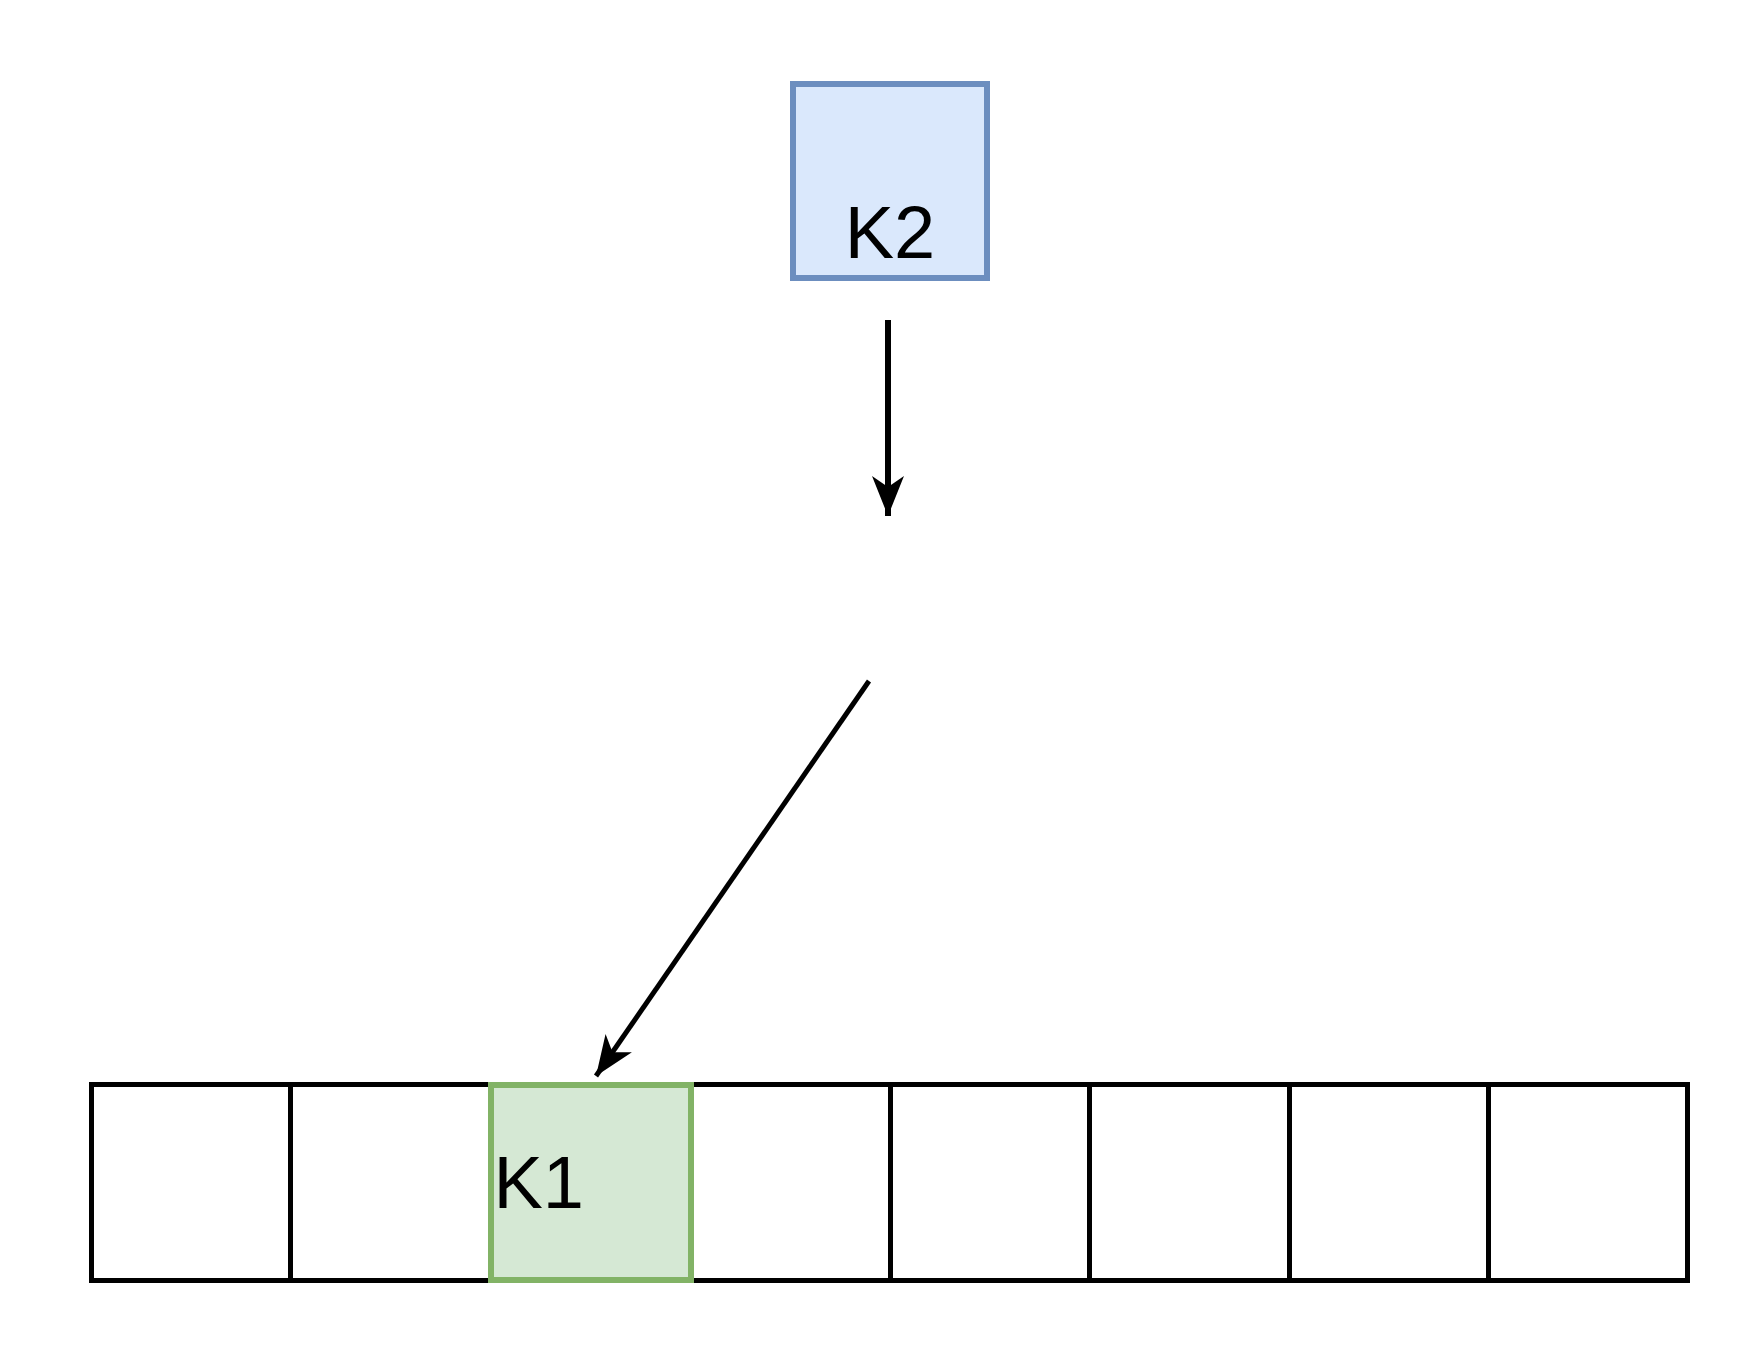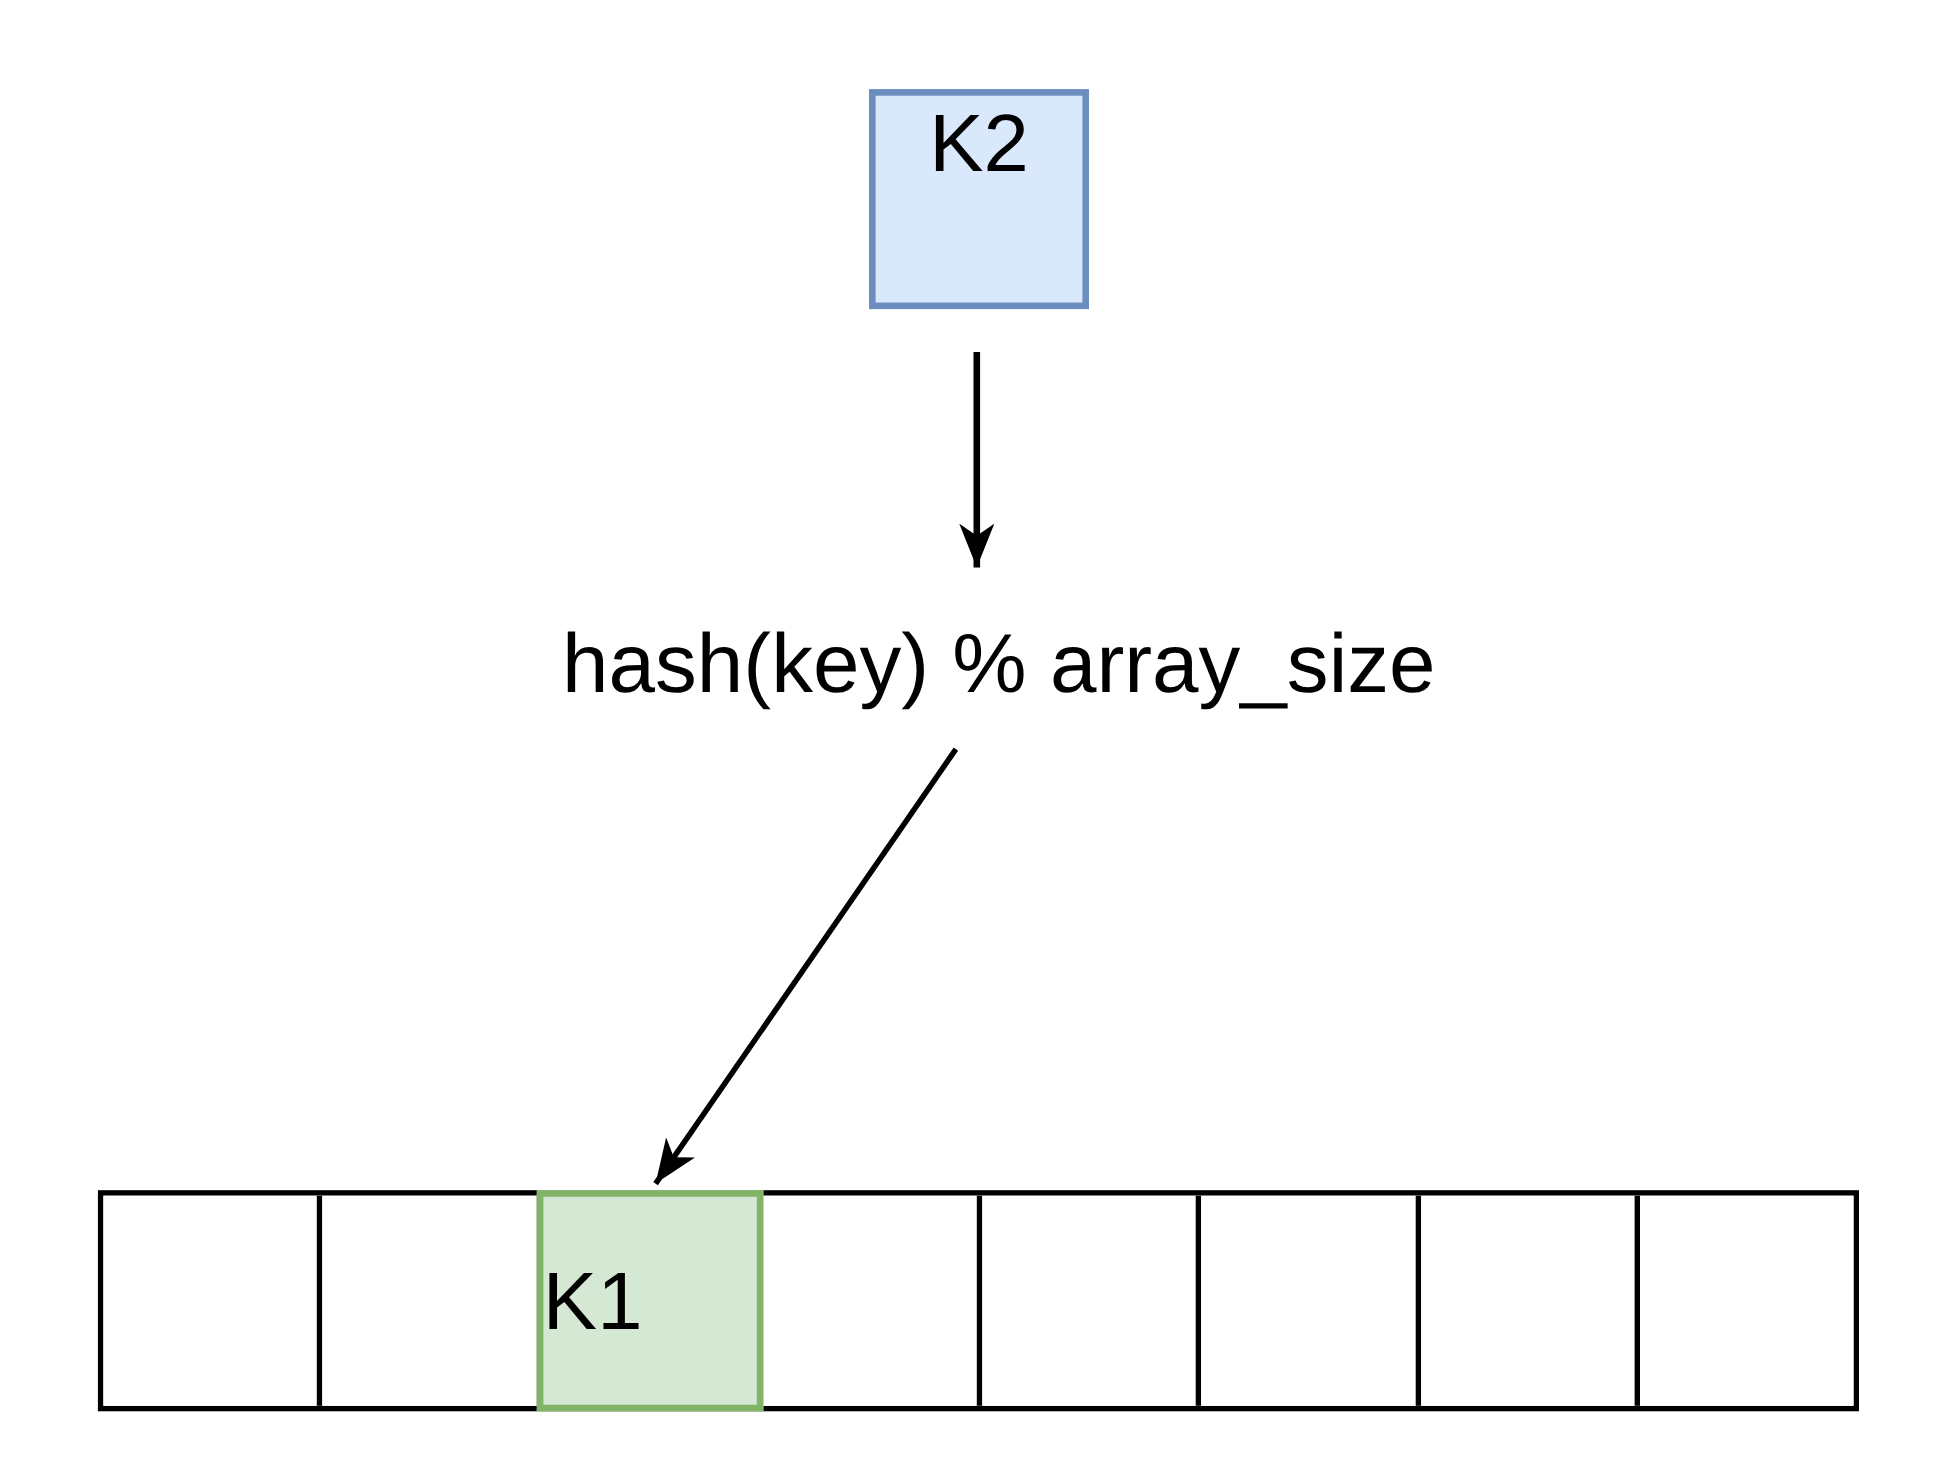--- a/index.html
+++ b/index.html
@@ -20,21 +20,21 @@
   .key-node {
     position: absolute;
     left: 790px;
     top: 81px;
     width: 200px;
     height: 200px;
     box-sizing: border-box;
     background: #dae8fc;
     border: 6px solid #6c8ebf;
     display: flex;
-    align-items: flex-start;
+    align-items: flex-end;
     justify-content: center;
     font-size: 74px;
     color: #000000;
   }
 
   
   .formula {
     position: absolute;
     left: 308px;
     top: 560px;
@@ -102,21 +102,20 @@
   <svg class="arrows" viewBox="0 0 1764 1348" xmlns="http://www.w3.org/2000/svg">
     <defs>
       <marker id="arrowhead" markerUnits="userSpaceOnUse" markerWidth="42" markerHeight="32" refX="40" refY="16" orient="auto">
         <path d="M 0 0 L 40 16 L 0 32 L 11 16 Z" fill="#000000"></path>
       </marker>
     </defs>
     <line x1="888" y1="320" x2="888" y2="516" stroke="#000000" stroke-width="6" marker-end="url(#arrowhead)"></line>
     <line x1="869" y1="681" x2="596" y2="1076" stroke="#000000" stroke-width="5" marker-end="url(#arrowhead)"></line>
   </svg>
 
-  <div class="formula">hash(key) % array_size</div>
 
   <div class="hash-array">
     <div class="cell">
       <span></span>
     </div>
     <div class="cell">
       <span></span>
     </div>
     <div class="cell occupied">
       <span>K1</span>

